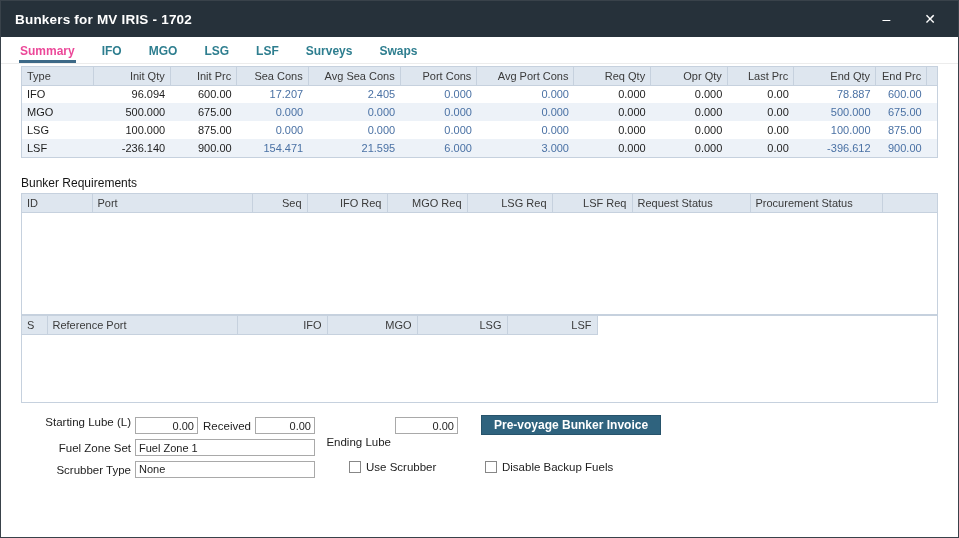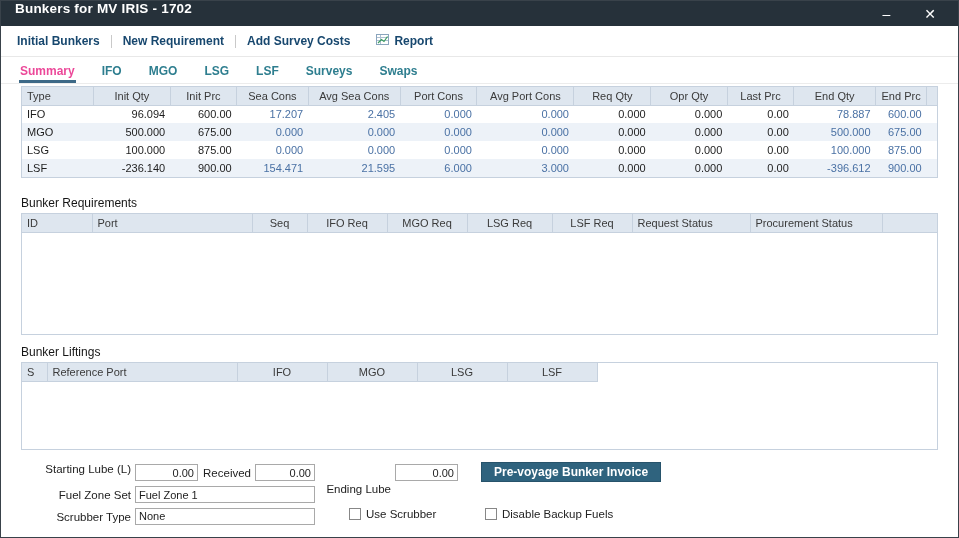--- a/index.html
+++ b/index.html
@@ -1,20 +1,20 @@
 <!DOCTYPE html>
 <html><head>
 <meta charset="utf-8">
 <style>
   html,body{margin:0;padding:0;background:#ffffff;}
   body{font-family:"Liberation Sans",sans-serif;}
   .window{width:959px;height:538px;border:1px solid #39424a;background:#fff;position:relative;overflow:hidden;box-sizing:border-box;}
 
   
-  .titlebar{height:25px;background:#26313a;display:flex;padding:0 14px;}
+  .titlebar{height:36px;background:#26313a;display:flex;align-items:center;padding:0 14px;}
   .titlebar .title{color:#fff;font-size:13.5px;font-weight:bold;letter-spacing:.2px;}
   .win-controls{margin-left:auto;display:flex;align-items:center;gap:34px;padding-right:8px;}
   .win-btn{color:#fff;font-size:14px;line-height:1;cursor:pointer;}
 
   
   .toolbar{height:30px;display:flex;align-items:center;padding:0 16px;border-bottom:1px solid #e8e8e8;background:#fff;}
   .tb-link{color:#17476e;font-size:12px;font-weight:bold;text-decoration:none;cursor:pointer;}
   .tb-sep{width:1px;height:13px;background:#c9c9c9;margin:0 11px;}
   .report-wrap{display:flex;align-items:center;margin-left:26px;gap:5px;}
 
@@ -23,21 +23,21 @@
   .tab{font-size:12px;font-weight:bold;color:#2e7e8f;padding:4px 1px 5px;cursor:pointer;}
   .tab.active{color:#ec4899;border-bottom:3px solid #3d6987;padding-bottom:2px;}
 
   .content{padding:2px 20px 0;}
 
   
   .gridbox{border:1px solid #c6d1de;background:#fff;overflow:hidden;}
   table.grid{border-collapse:collapse;table-layout:fixed;font-size:11px;width:917px;}
   table.grid.narrow{width:575px;}
   table.grid th{background:#dee6ef;border-right:1px solid #c6d1de;border-bottom:1px solid #c6d1de;
-    font-weight:normal;color:#3a3a3a;height:18px;padding:0 5px;overflow:hidden;white-space:nowrap;box-sizing:border-box;}
+    font-weight:normal;color:#3a3a3a;height:18px;padding:0 5px;text-align:right;overflow:hidden;white-space:nowrap;box-sizing:border-box;}
   table.grid th.l{text-align:left;}
   table.grid th.fill{border-right:none;}
   table.grid td{height:18px;padding:0 5px;color:#1d1d1d;text-align:right;overflow:hidden;white-space:nowrap;box-sizing:border-box;}
   table.grid td.l{text-align:left;}
   table.grid td.lnk{color:#4a71a4;cursor:pointer;}
   tr.alt td{background:#edf2f8;}
 
   .section-label{font-size:12px;color:#151515;margin:18px 0 3px;}
   .section-label.tight{margin-top:10px;}
 
@@ -60,39 +60,20 @@
 <div class="window">
 
   <div class="titlebar">
     <span class="title">Bunkers for MV IRIS - 1702</span>
     <div class="win-controls">
       <span class="win-btn">–</span>
       <span class="win-btn">✕</span>
     </div>
   </div>
 
-  <div class="toolbar">
-    <a class="tb-link">Initial Bunkers</a>
-    <span class="tb-sep"></span>
-    <a class="tb-link">New Requirement</a>
-    <span class="tb-sep"></span>
-    <a class="tb-link">Add Survey Costs</a>
-    <span class="report-wrap">
-      <span>
-        <svg width="13" height="13" viewBox="0 0 13 13">
-          <rect x="0.5" y="1.5" width="12" height="10" fill="#ffffff" stroke="#8aa5bd"></rect>
-          <line x1="1" y1="4.5" x2="12" y2="4.5" stroke="#aebfd0"></line>
-          <line x1="1" y1="7.5" x2="12" y2="7.5" stroke="#aebfd0"></line>
-          <line x1="4.5" y1="2" x2="4.5" y2="11" stroke="#aebfd0"></line>
-          <path d="M2 10 L5.5 6.5 L8 8.5 L11.5 3.5" stroke="#3a9c5f" stroke-width="1.2" fill="none"></path>
-        </svg>
-      </span>
-      <a class="tb-link">Report</a>
-    </span>
-  </div>
 
   <div class="tabs">
     <span class="tab active">Summary</span>
     <span class="tab">IFO</span>
     <span class="tab">MGO</span>
     <span class="tab">LSG</span>
     <span class="tab">LSF</span>
     <span class="tab">Surveys</span>
     <span class="tab">Swaps</span>
   </div>
@@ -223,21 +204,20 @@
             <th>LSG Req</th>
             <th>LSF Req</th>
             <th class="l">Request Status</th>
             <th class="l">Procurement Status</th>
             <th class="fill"></th>
           </tr>
         </thead>
       </table>
     </div>
 
-    <div class="section-label tight">Bunker Liftings</div>
     <div class="gridbox" style="height:86px">
       <table class="grid narrow">
         <colgroup>
           <col style="width:25px">
             <col style="width:190px">
             <col style="width:90px">
             <col style="width:90px">
           <col style="width:90px">
             <col style="width:90px">
         </colgroup>

